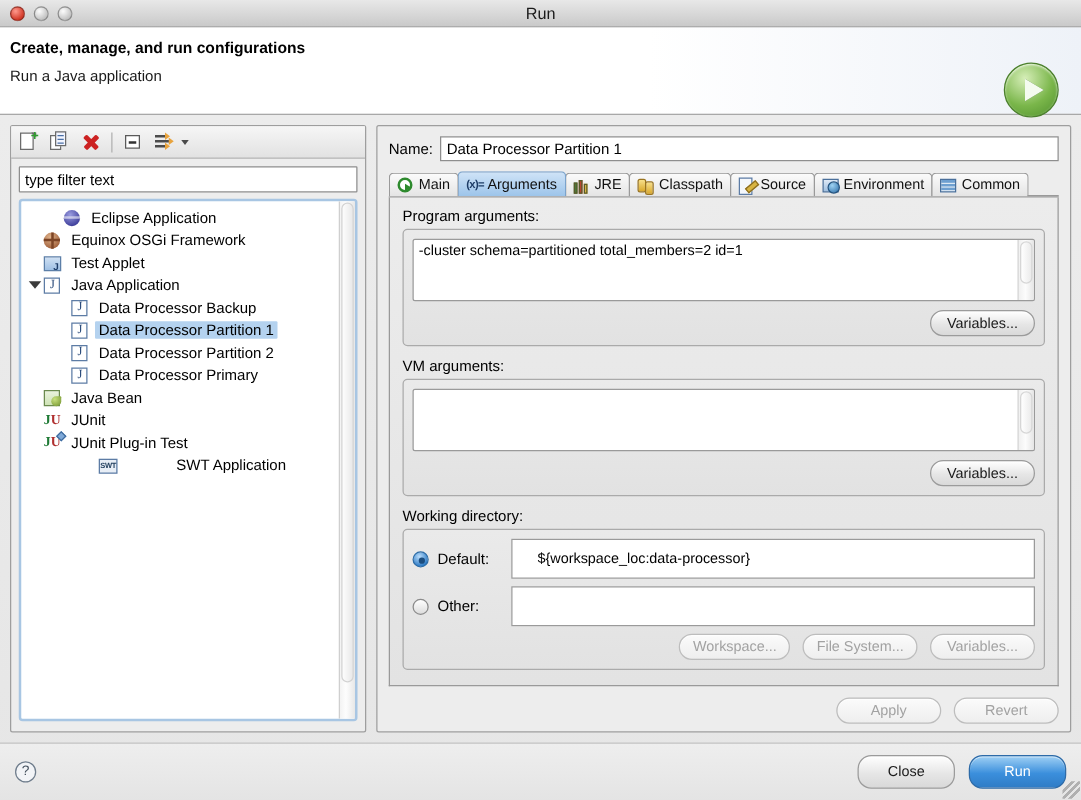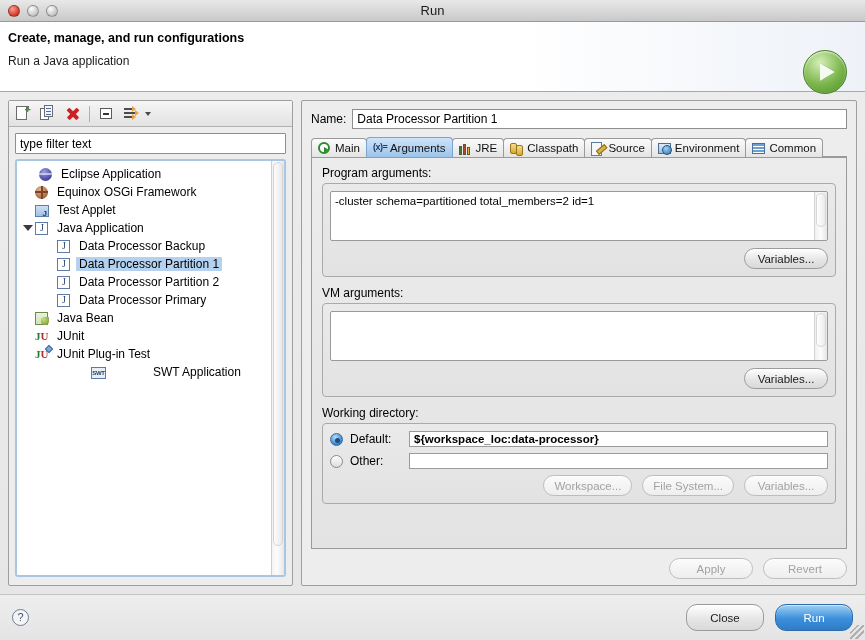--- a/index.html
+++ b/index.html
@@ -511,24 +511,24 @@
   .radio.on {
     background: radial-gradient(circle at 40% 30%, #b9dcfa, #2f7cc6 75%);
     border-color: #2d6ca6;
   }
   .radio.on::after {
     content: ""; position: absolute; left: 4px; top: 4px;
     width: 5px; height: 5px; border-radius: 50%; background: #1b4d7f;
   }
   .wd-label { font-size: 12px; width: 52px; }
   .wd-input {
-    flex: 1; height: 16px;
+    flex: 1; height: 32px;
     border: 1px solid #9a9a9a; background: #fff;
     font-family: "Liberation Sans", sans-serif; font-size: 11.5px;
-    padding: 0 4px; color: #000; font-weight: bold;
+    padding: 0 20px; color: #000;
   }
   .wd-btnrow { display: flex; justify-content: flex-end; gap: 10px; margin-top: 4px; }
 
   .apply-row {
     display: flex; justify-content: flex-end; gap: 10px;
     padding-top: 9px;
   }
 
   
   .footer {
@@ -619,21 +619,21 @@
         </div>
         <div class="caret-dn"></div>
       </div>
 
       <div class="filter-wrap">
         <input class="filter-input" type="text" value="type filter text" style="">
       </div>
 
       <div class="tree-wrap">
         <div class="tree-list" id="tree-list">
-            <div class="trow" style="padding-left: 8px;">
+            <div class="trow" style="padding-left: 20px;">
               <span class="twisty"></span>
               <span class="tico">
                 <span class="ic-eclipse" style="display: block;"></span>
               </span>
               <span class="tlabel">Eclipse Application</span>
             </div>
             <div class="trow" style="padding-left: 4px;">
               <span class="twisty"></span>
               <span class="tico">
                 <span class="ic-equinox" style="display: block;"></span>
@@ -698,21 +698,21 @@
               </span>
               <span class="tlabel">JUnit</span>
             </div>
             <div class="trow" style="padding-left: 4px;">
               <span class="twisty"></span>
               <span class="tico">
                 <span class="ic-junit" style="display: block;"><span class="j">J</span><span class="u">U</span><span class="plug"></span></span>
               </span>
               <span class="tlabel">JUnit Plug-in Test</span>
             </div>
-            <div class="trow" style="padding-left: 20px; gap: 40px;">
+            <div class="trow" style="padding-left: 8px; gap: 40px;">
               <span class="twisty"></span>
               <span class="tico">
                 <span class="ic-swt" style="display: block;">SWT</span>
               </span>
               <span class="tlabel">SWT Application</span>
             </div>
           </div>
         <div class="tree-scrollbar">
           <div class="thumb"></div>
         </div>

